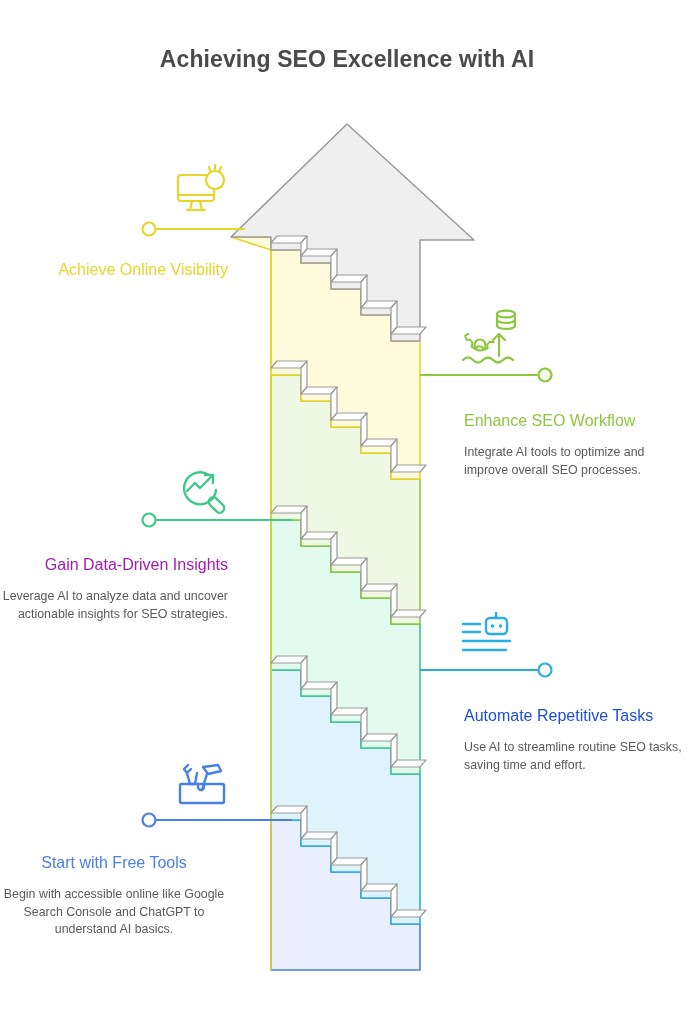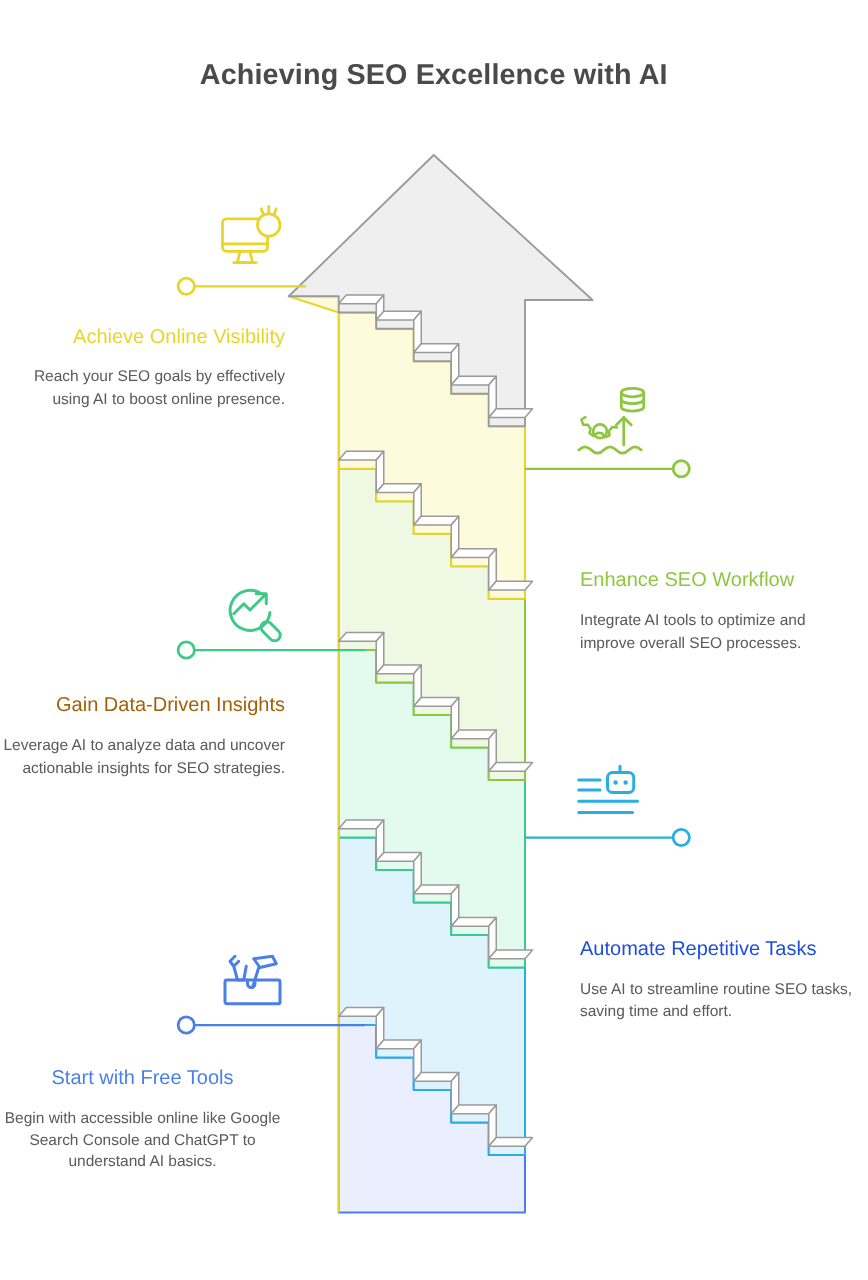--- a/index.html
+++ b/index.html
@@ -25,21 +25,21 @@
   
   .block { position:absolute; width:228px; }
   .block .head {
     font-size:16px; line-height:23px; font-weight:400;
     margin-bottom:12px;
   }
   .block .body {
     font-size:12.4px; line-height:17.5px; color:#5a5a5a;
   }
   .block.right-al { text-align:right; }
-  .block.left-al  { text-align:left;margin-top:44px; }
+  .block.left-al  { text-align:left; }
 
   
   #blk-visibility { left:0px;   top:258px; }
   #blk-workflow   { left:464px; top:409px; width:220px; }
   #blk-insights   { left:0px;   top:553px; }
   #blk-automate   { left:464px; top:704px; width:222px; }
   #blk-freetools  { left:0px;   top:851px;text-align:center; }
 </style>
 </head>
 <body>
@@ -183,30 +183,29 @@
       <path d="M25 5 L40 3 L43 9 L30 12 Z"></path>
       <path d="M29 12 L24 28"></path>
 
       <rect x="2" y="22" width="44" height="19" rx="1.5"></rect>
       <path d="M20 22 v3 a3 3 0 0 0 6 0 v-3"></path>
     </g>
   </svg>
 
   <div class="block right-al" id="blk-visibility">
     <div class="head" style="color:#e8d52a">Achieve Online Visibility</div>
-    <div class="body">Reach your SEO goals by effectively using AI to boost online presence.</div>
   </div>
 
   <div class="block left-al" id="blk-workflow">
     <div class="head" style="color:#8ec63f">Enhance SEO Workflow</div>
     <div class="body">Integrate AI tools to optimize and improve overall SEO processes.</div>
   </div>
 
   <div class="block right-al" id="blk-insights">
-    <div class="head" style="color:#a16207">Gain Data-Driven Insights</div>
+    <div class="head" style="color:#a21caf">Gain Data-Driven Insights</div>
     <div class="body">Leverage AI to analyze data and uncover actionable insights for SEO strategies.</div>
   </div>
 
   <div class="block left-al" id="blk-automate">
     <div class="head" style="color:#1d4ed8">Automate Repetitive Tasks</div>
     <div class="body">Use AI to streamline routine SEO tasks, saving time and effort.</div>
   </div>
 
   <div class="block right-al" id="blk-freetools">
     <div class="head" style="color:#4a7fe8">Start with Free Tools</div>

